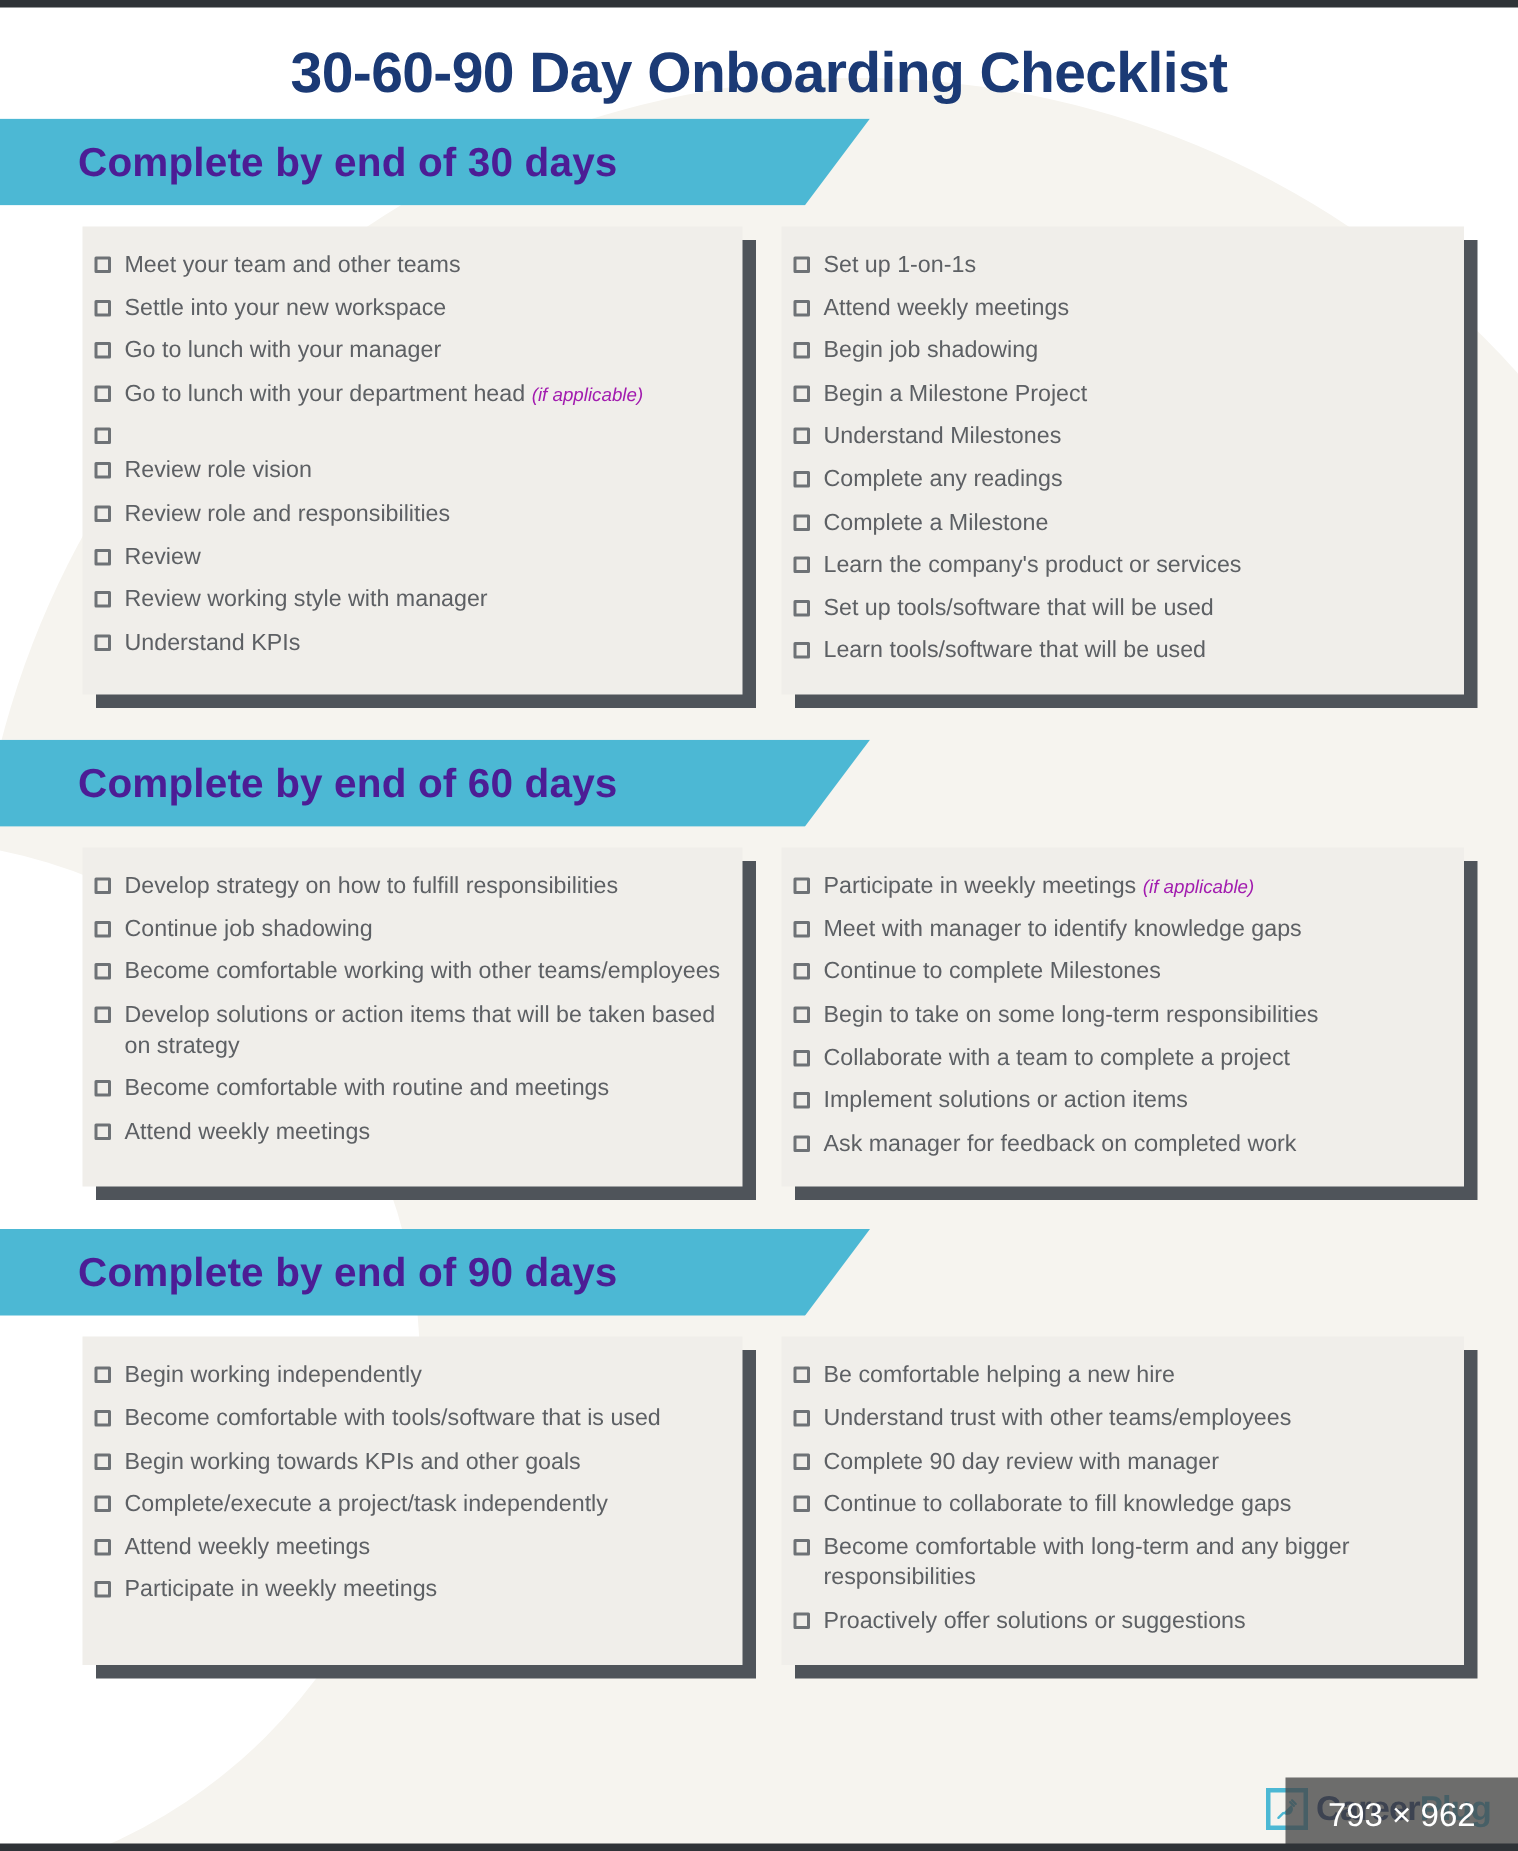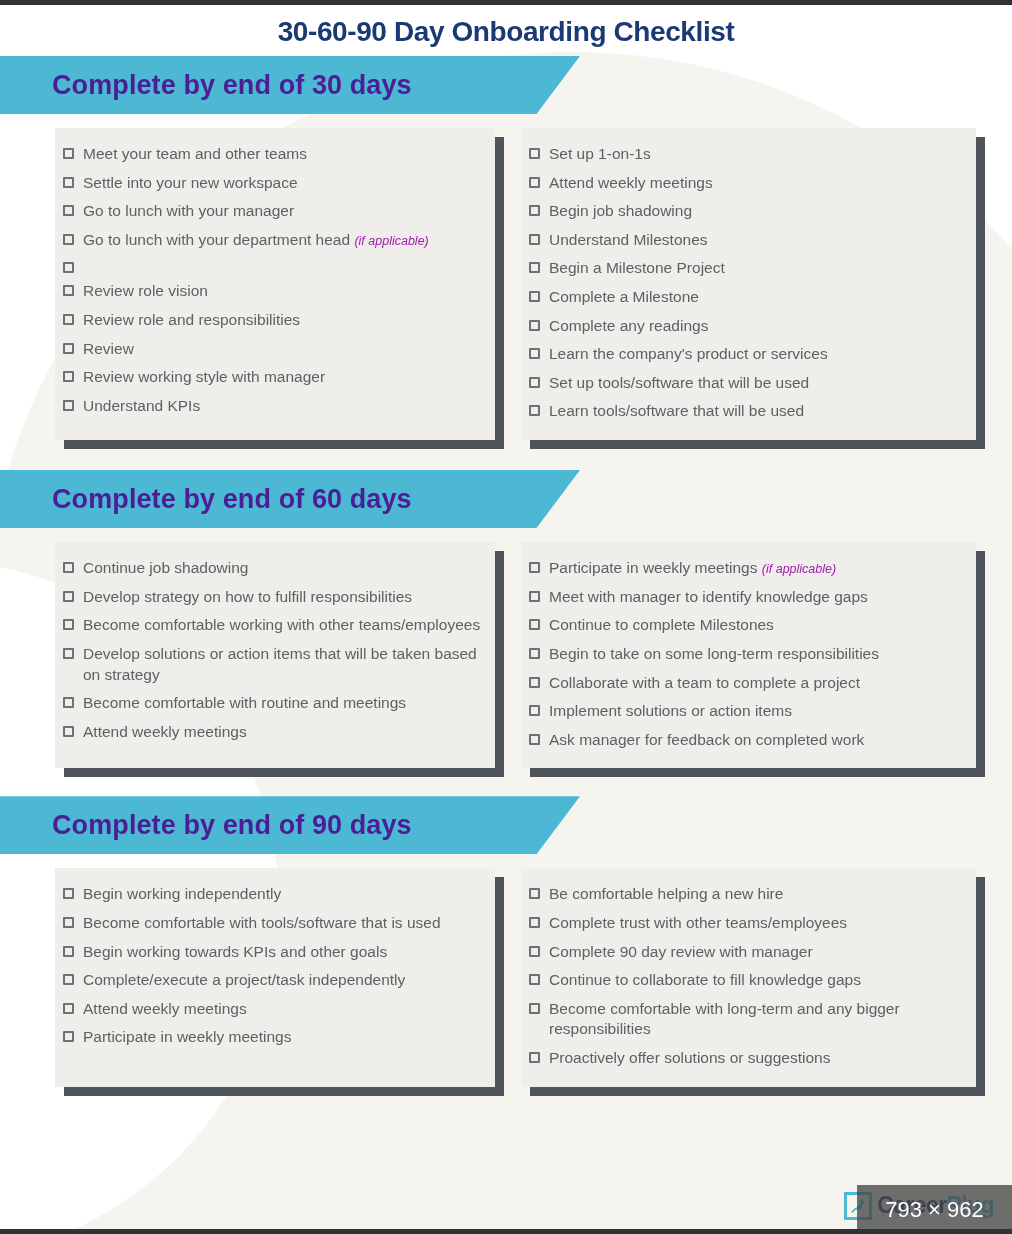--- a/index.html
+++ b/index.html
@@ -78,24 +78,24 @@
   }
   .edge-strip.top { top: 0; }
   .edge-strip.bottom { bottom: 0; }
 
   
   .title {
     position: relative;
     z-index: 5;
     text-align: center;
     color: #1b3a75;
-    font-size: 28px;
+    font-size: 38px;
     font-weight: bold;
     letter-spacing: -0.4px;
-    padding-top: 16px;
+    padding-top: 28px;
     padding-bottom: 8px;
   }
 
   
   .section { position: relative; z-index: 5; }
 
   .banner {
     position: relative;
     height: 58px;
     width: 580px;
@@ -271,33 +271,33 @@
           <li class="check-item">
               <span class="cb"></span>
               <span class="item-text"><span>Attend weekly meetings</span> <span class="note"></span></span>
             </li>
           <li class="check-item">
               <span class="cb"></span>
               <span class="item-text"><span>Begin job shadowing</span> <span class="note"></span></span>
             </li>
           <li class="check-item">
               <span class="cb"></span>
+              <span class="item-text"><span>Begin a Milestone Project</span> <span class="note"></span></span>
+            </li>
+          <li class="check-item">
+              <span class="cb"></span>
               <span class="item-text"><span>Understand Milestones</span> <span class="note"></span></span>
             </li>
           <li class="check-item">
               <span class="cb"></span>
-              <span class="item-text"><span>Begin a Milestone Project</span> <span class="note"></span></span>
+              <span class="item-text"><span>Complete any readings</span> <span class="note"></span></span>
             </li>
           <li class="check-item">
               <span class="cb"></span>
               <span class="item-text"><span>Complete a Milestone</span> <span class="note"></span></span>
-            </li>
-          <li class="check-item">
-              <span class="cb"></span>
-              <span class="item-text"><span>Complete any readings</span> <span class="note"></span></span>
             </li>
           <li class="check-item">
               <span class="cb"></span>
               <span class="item-text"><span>Learn the company's product or services</span> <span class="note"></span></span>
             </li>
           <li class="check-item">
               <span class="cb"></span>
               <span class="item-text"><span>Set up tools/software that will be used</span> <span class="note"></span></span>
             </li>
           <li class="check-item">
@@ -311,25 +311,25 @@
 
   <div class="section" style="margin-top:30px;">
     <div class="banner">
       <span class="banner-label">Complete by end of 60 days</span>
     </div>
     <div class="cols">
       <div class="card col-left">
         <ul class="check-list">
           <li class="check-item">
               <span class="cb"></span>
+              <span class="item-text"><span>Develop strategy on how to fulfill responsibilities</span> <span class="note"></span></span>
+            </li>
+          <li class="check-item">
+              <span class="cb"></span>
               <span class="item-text"><span>Continue job shadowing</span> <span class="note"></span></span>
-            </li>
-          <li class="check-item">
-              <span class="cb"></span>
-              <span class="item-text"><span>Develop strategy on how to fulfill responsibilities</span> <span class="note"></span></span>
             </li>
           <li class="check-item">
               <span class="cb"></span>
               <span class="item-text"><span>Become comfortable working with other teams/employees</span> <span class="note"></span></span>
             </li>
           <li class="check-item">
               <span class="cb"></span>
               <span class="item-text"><span>Develop solutions or action items that will be taken based on strategy</span> <span class="note"></span></span>
             </li>
           <li class="check-item">
@@ -411,21 +411,21 @@
         </ul>
       </div>
       <div class="card col-right">
         <ul class="check-list">
           <li class="check-item">
               <span class="cb"></span>
               <span class="item-text"><span>Be comfortable helping a new hire</span> <span class="note"></span></span>
             </li>
           <li class="check-item">
               <span class="cb"></span>
-              <span class="item-text"><span>Complete trust with other teams/employees</span> <span class="note"></span></span>
+              <span class="item-text"><span>Understand trust with other teams/employees</span> <span class="note"></span></span>
             </li>
           <li class="check-item">
               <span class="cb"></span>
               <span class="item-text"><span>Complete 90 day review with manager</span> <span class="note"></span></span>
             </li>
           <li class="check-item">
               <span class="cb"></span>
               <span class="item-text"><span>Continue to collaborate to fill knowledge gaps</span> <span class="note"></span></span>
             </li>
           <li class="check-item">

